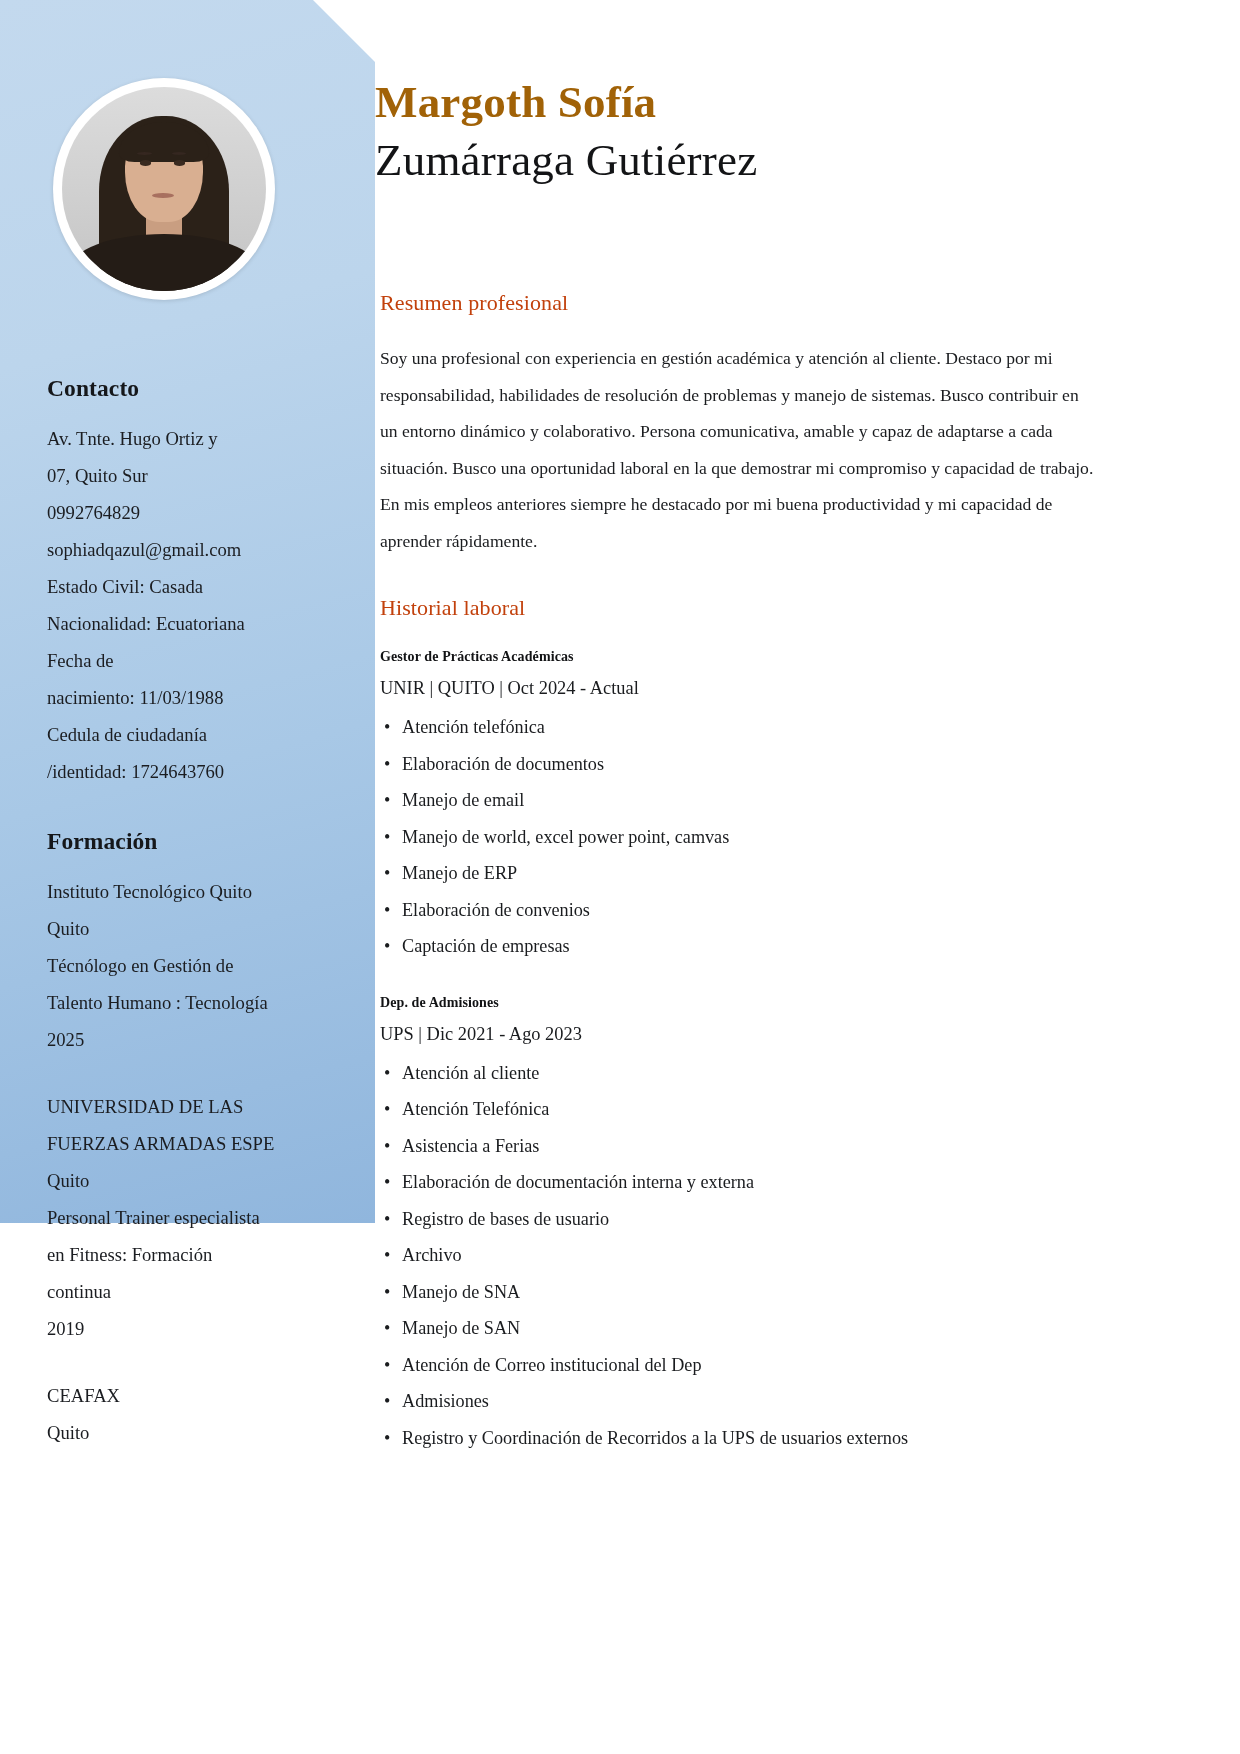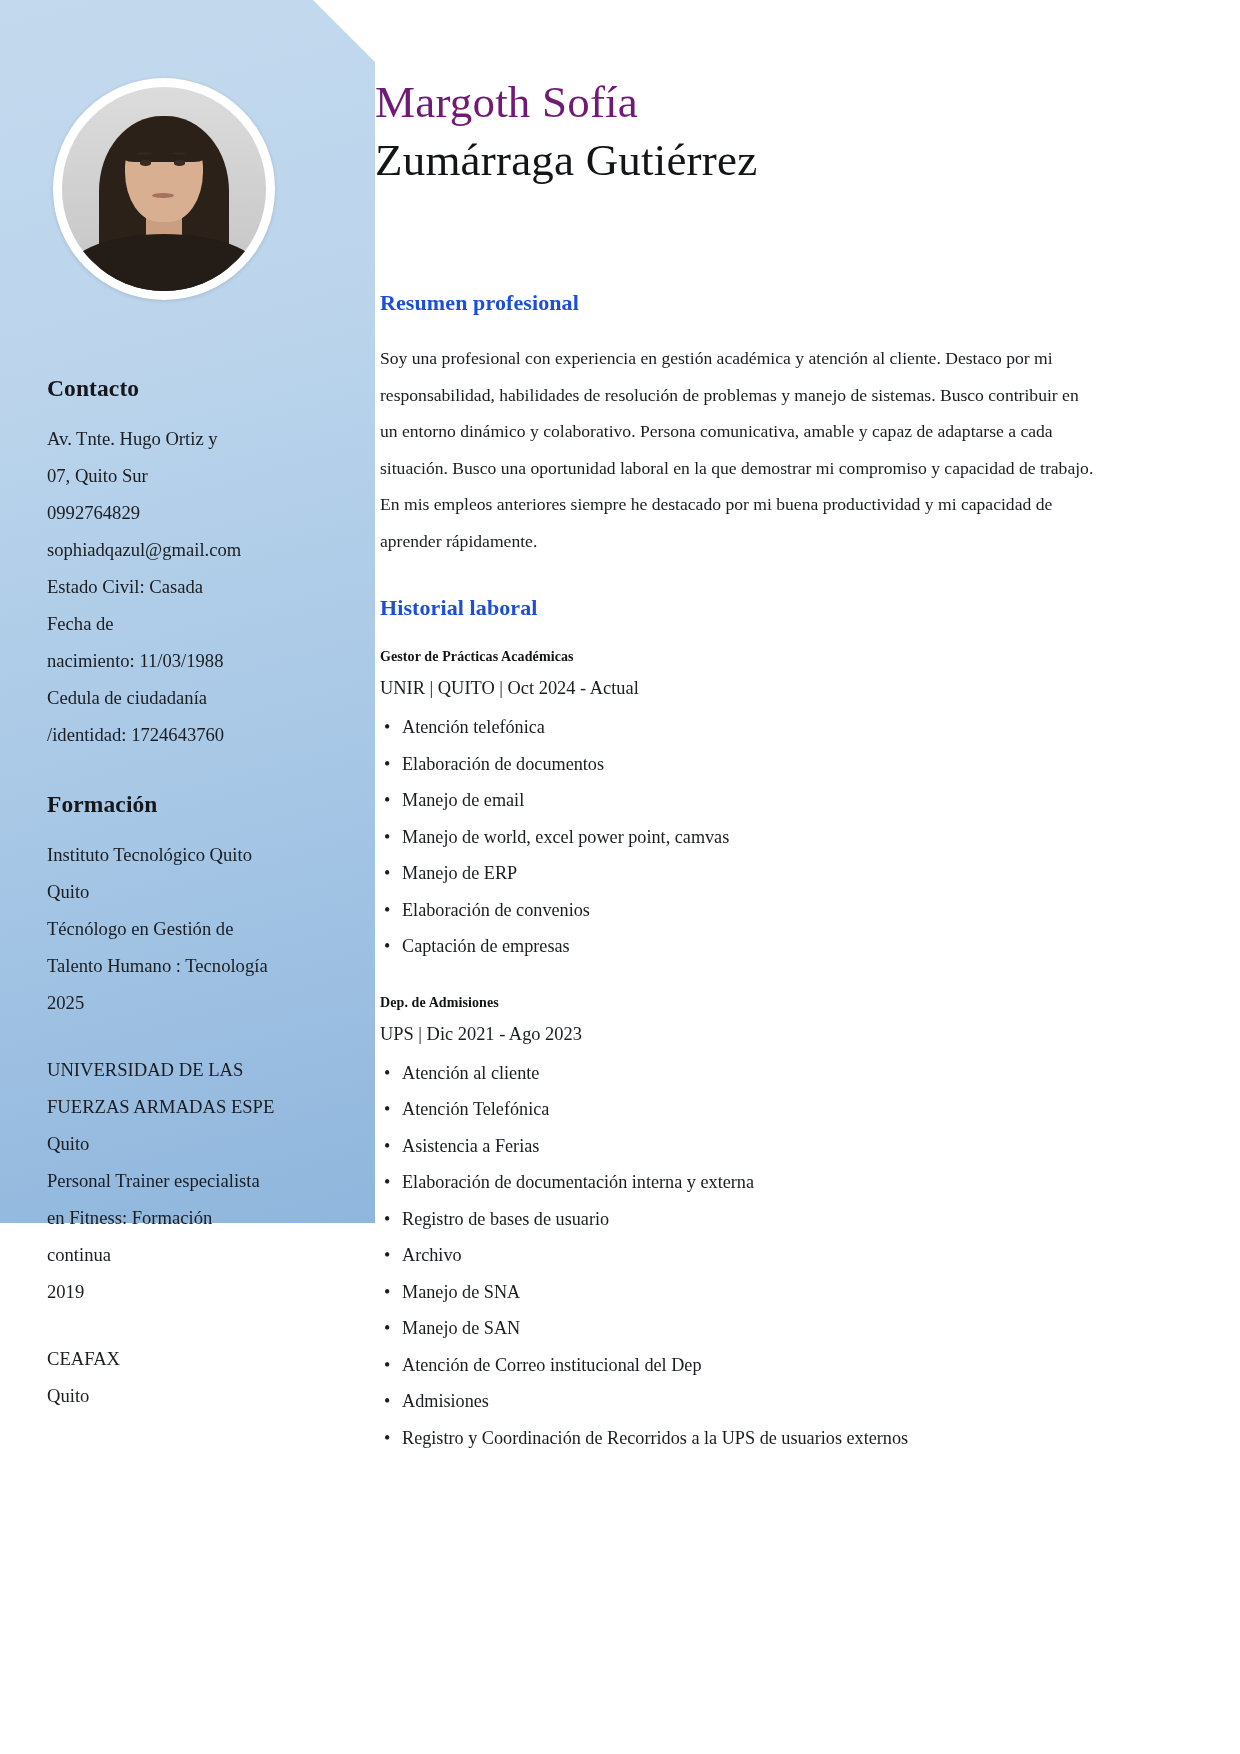--- a/index.html
+++ b/index.html
@@ -131,44 +131,45 @@
 
   
   .main {
     position:absolute;
     left:375px; top:0;
     width:865px; height:1754px;
   }
   .name-wrap { position:absolute; left:0; top:75px; width:760px; }
   .first-name {
     font-size:45px;
-    color:#701a75;
+    color:#a16207;
     line-height:54px;
     letter-spacing:.2px;
+    font-weight:bold;
   }
   .last-name {
     font-size:45px;
     color:#131416;
     line-height:58px;
     letter-spacing:.2px;
     margin-top:2px;
   }
   .ribbon-clip {
     position:absolute;
     left:0; top:205px;
     width:865px; height:48px;
     overflow:hidden;
   }
 
   .section { position:absolute; left:5px; width:720px; }
 
   h3.sec-h {
     font-size:22px;
-    font-weight:bold;
-    color:#1d4ed8;
+    font-weight:normal;
+    color:#c2410c;
     letter-spacing:.1px;
   }
   p.summary {
     font-size:17.6px;
     line-height:36.5px;
     color:#1a1c1f;
     text-align:left;
   }
   h4.job-title {
     font-size:14px;
@@ -225,20 +226,21 @@
 
     <div class="side-inner" style="top:375px; position:absolute;">
       <h2 class="side-h">Contacto</h2>
 
       <div class="side-text side-block" style="margin-top:18px;">
         <span class="side-line">Av. Tnte. Hugo Ortiz y</span>
         <span class="side-line">07, Quito Sur</span>
         <span class="side-line">0992764829</span>
         <span class="side-line">sophiadqazul@gmail.com</span>
         <span class="side-line">Estado Civil: Casada</span>
+        <span class="side-line">Nacionalidad: Ecuatoriana</span>
         <span class="side-line">Fecha de</span>
         <span class="side-line">nacimiento: 11/03/1988</span>
         <span class="side-line">Cedula de ciudadanía</span>
         <span class="side-line">/identidad: 1724643760</span>
       </div>
 
       <h2 class="side-h" style="margin-top:38px;">Formación</h2>
 
       <div class="side-text side-block" style="margin-top:18px;">
         <span class="side-line">Instituto Tecnológico Quito</span>

